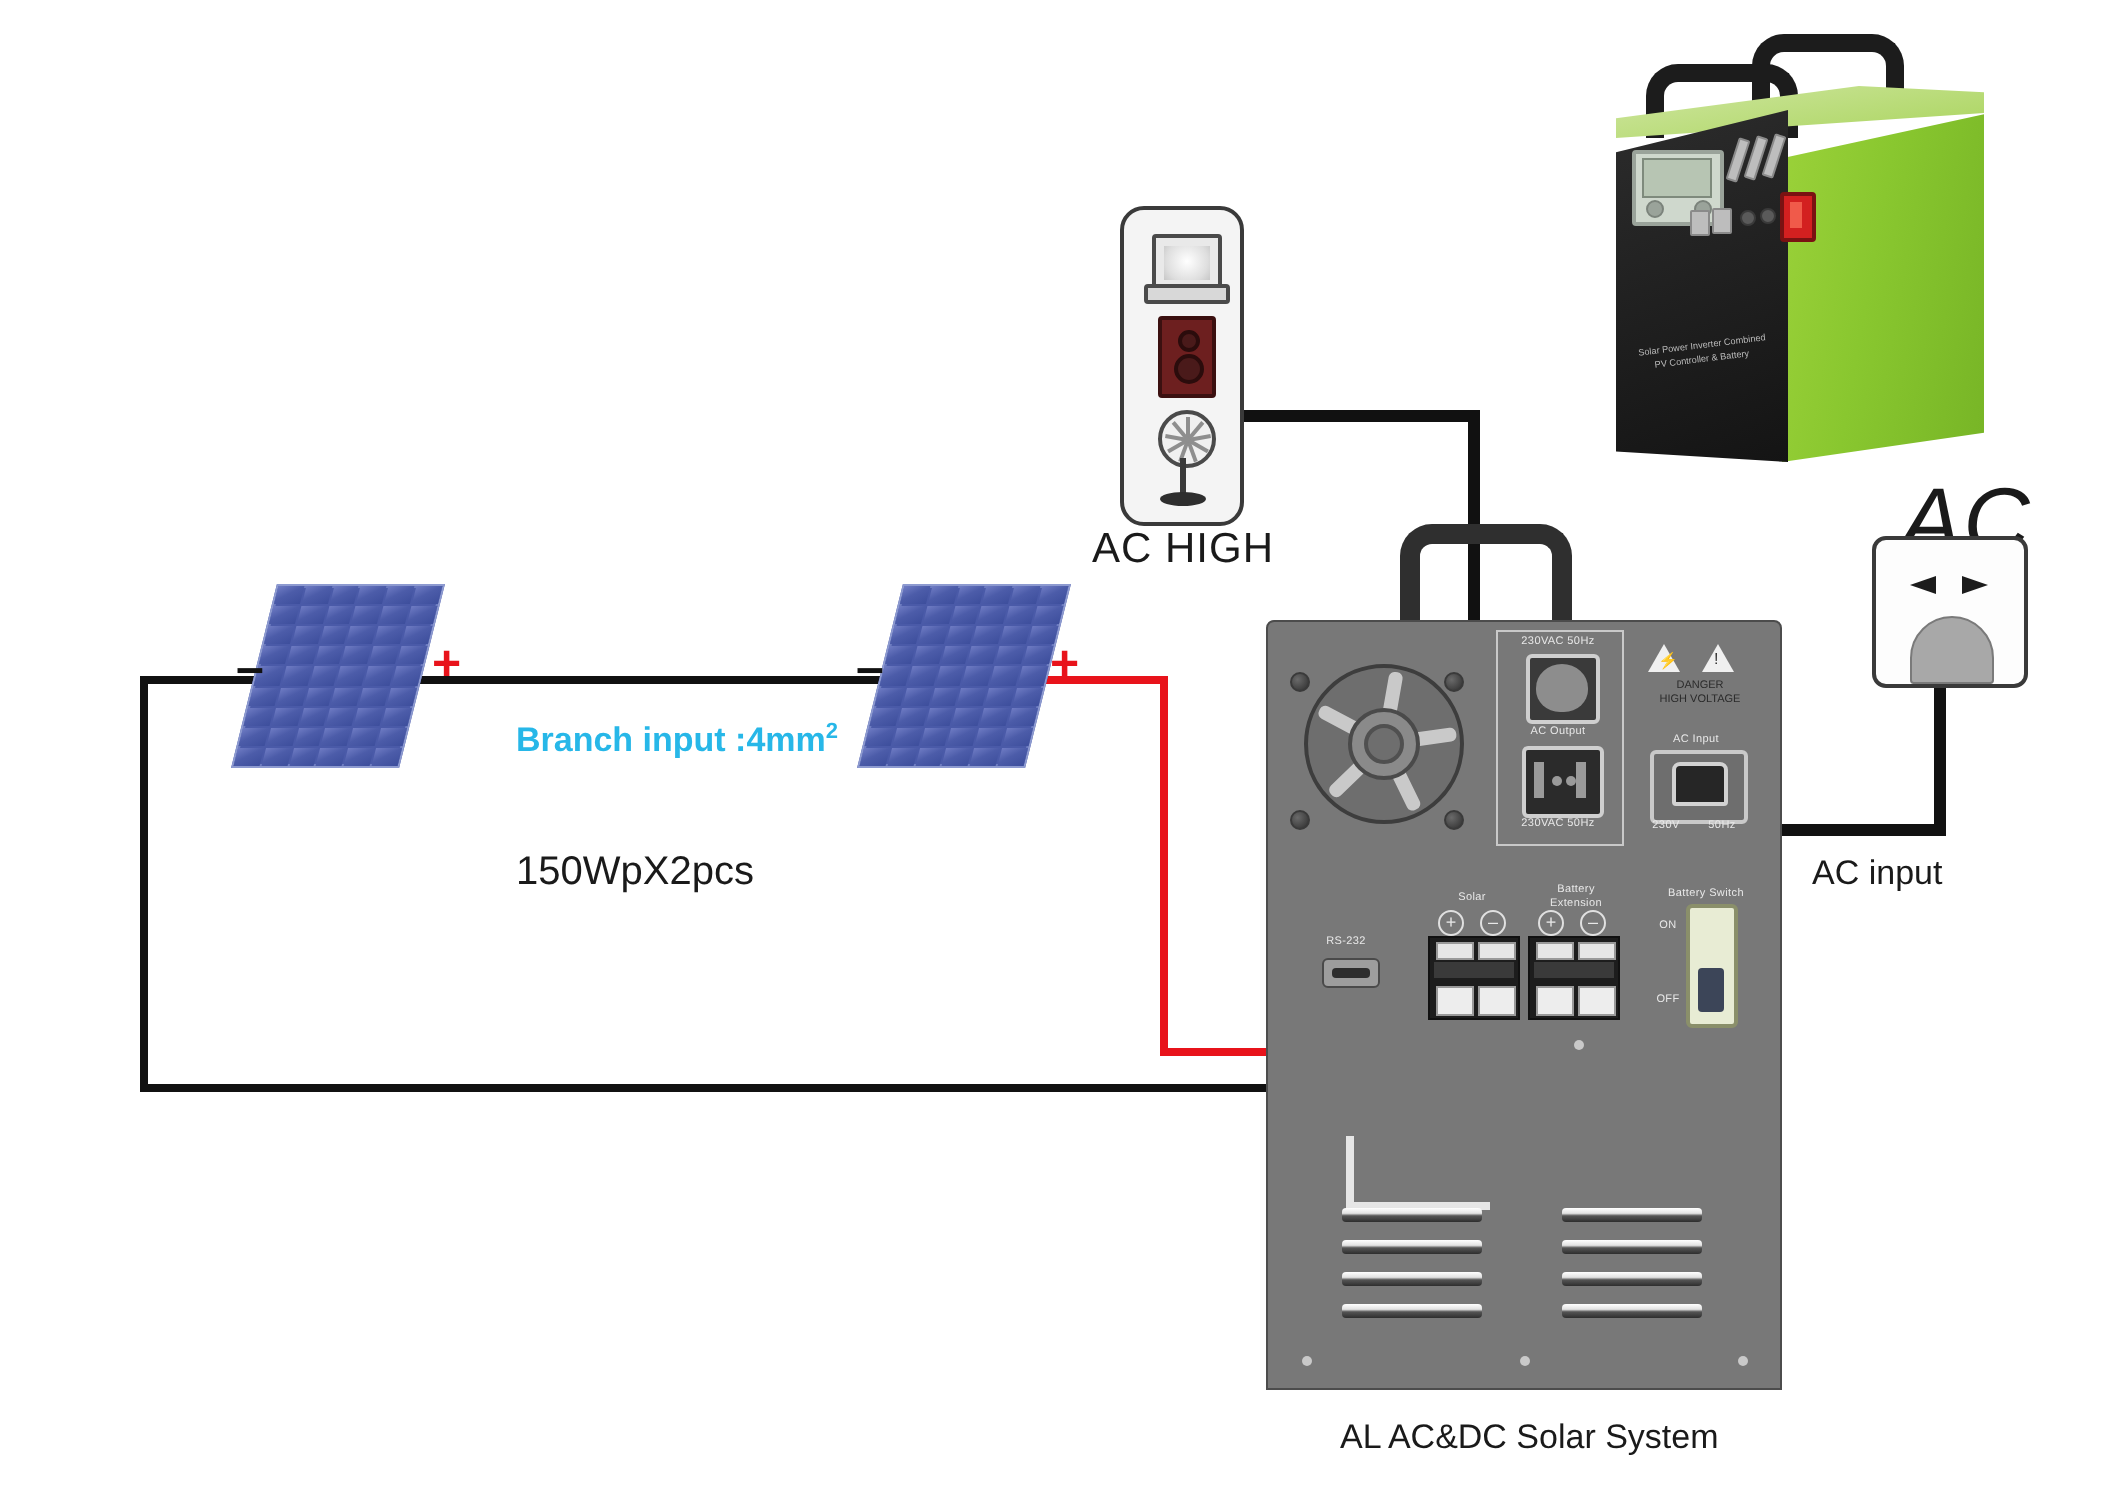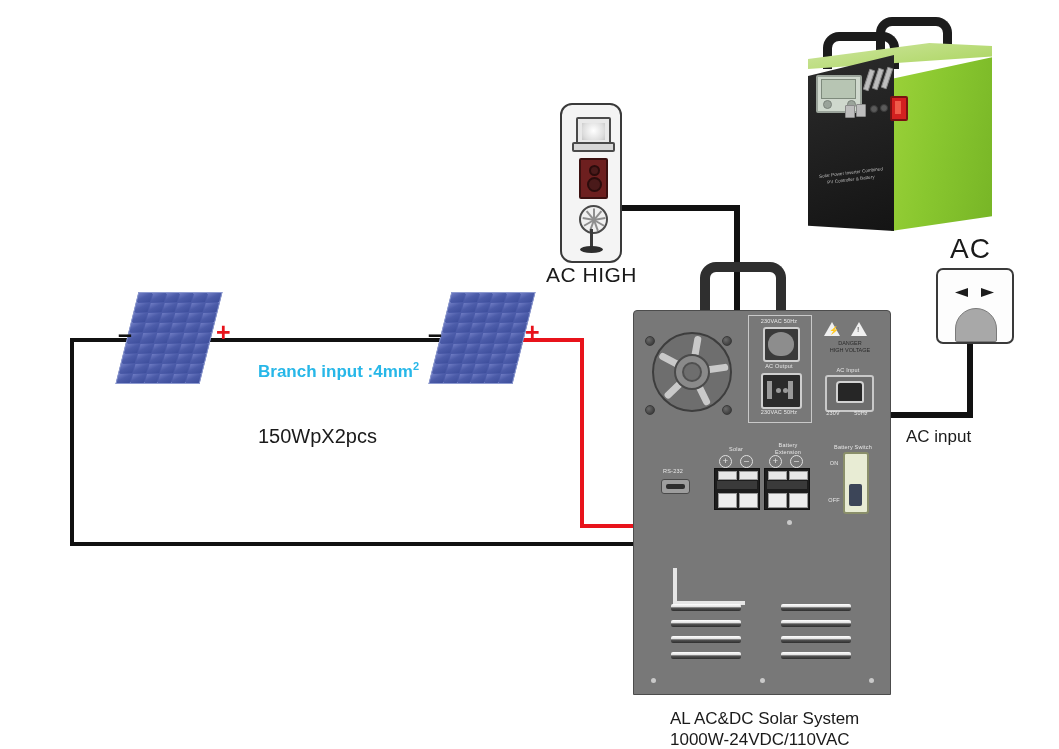--- a/index.html
+++ b/index.html
@@ -7,21 +7,21 @@
   #stage{position:relative;width:1059px;height:749px;background:#ffffff;}
   .abs{position:absolute;}
   .wire{position:absolute;background:#111;}
   .wire-red{position:absolute;background:#e8131b;}
 
   
   .lbl{position:absolute;color:#1a1a1a;white-space:nowrap;}
   .lbl-branch{color:#27b7e8;font-weight:bold;font-size:17px;}
   .lbl-array{font-size:20px;}
   .lbl-acload{font-size:21px;letter-spacing:.5px;}
-  .lbl-acbig{font-size:28px;letter-spacing:1px;}
+  .lbl-acbig{font-size:46px;letter-spacing:1px;font-style:italic;}
   .lbl-acin{font-size:17px;}
   .lbl-caption{font-size:17px;line-height:21px;}
 
   
   .panel{position:absolute;width:84px;height:92px;transform:skewX(-14deg);
          background:#4a5aa8;border:1px solid #8d9ad0;box-sizing:border-box;
          display:grid;grid-template-columns:repeat(6,1fr);grid-template-rows:repeat(9,1fr);gap:1px;
          box-shadow:0 0 0 1px #6d7cc0 inset;}
   .cell{background:linear-gradient(150deg,#6f7cc4 0%,#4c5ca9 45%,#3d4e9c 100%);}
   .pm{position:absolute;font-weight:bold;font-size:25px;line-height:1;}
@@ -378,21 +378,20 @@
   <div class="vent" style="left:781px;top:604px;width:70px;height:7px;"></div>
   <div class="vent" style="left:781px;top:620px;width:70px;height:7px;"></div>
   <div class="vent" style="left:781px;top:636px;width:70px;height:7px;"></div>
   <div class="vent" style="left:781px;top:652px;width:70px;height:7px;"></div>
   <div class="vdot" style="left:651px;top:678px;"></div>
   <div class="vdot" style="left:760px;top:678px;"></div>
   <div class="vdot" style="left:869px;top:678px;"></div>
   <div class="vdot" style="left:787px;top:520px;"></div>
 
   <div class="lbl lbl-caption" style="left:670px;top:708px;">AL AC&amp;DC Solar System</div>
-  <div class="lbl lbl-caption" style="left:670px;top:729px;">1000W-24VDC/110VAC</div>
 
   <div class="prod" style="left:790px;top:15px;width:220px;height:215px;">
     <div class="prod-handle" style="left:86px;top:2px;width:58px;height:28px;"></div>
     <div class="prod-handle" style="left:33px;top:17px;width:58px;height:28px;"></div>
     <div class="prod-top" style="left:18px;top:28px;width:184px;height:26px;clip-path:polygon(0 62%,66% 0,100% 12%,100% 52%,0 100%);"></div>
     <div class="prod-green" style="left:101px;top:33px;width:101px;height:183px;clip-path:polygon(0 17%,100% 5%,100% 92%,0 100%);"></div>
     <div class="prod-front" style="left:18px;top:40px;width:86px;height:176px;clip-path:polygon(0 12%,100% 0,100% 100%,0 97%);"></div>
     <div class="lcd" style="left:26px;top:60px;width:42px;height:34px;">
       <div class="lcd-screen" style="left:3px;top:2px;width:33px;height:18px;"></div>
       <div class="lcd-btn" style="left:5px;top:23px;width:7px;height:7px;"></div>

